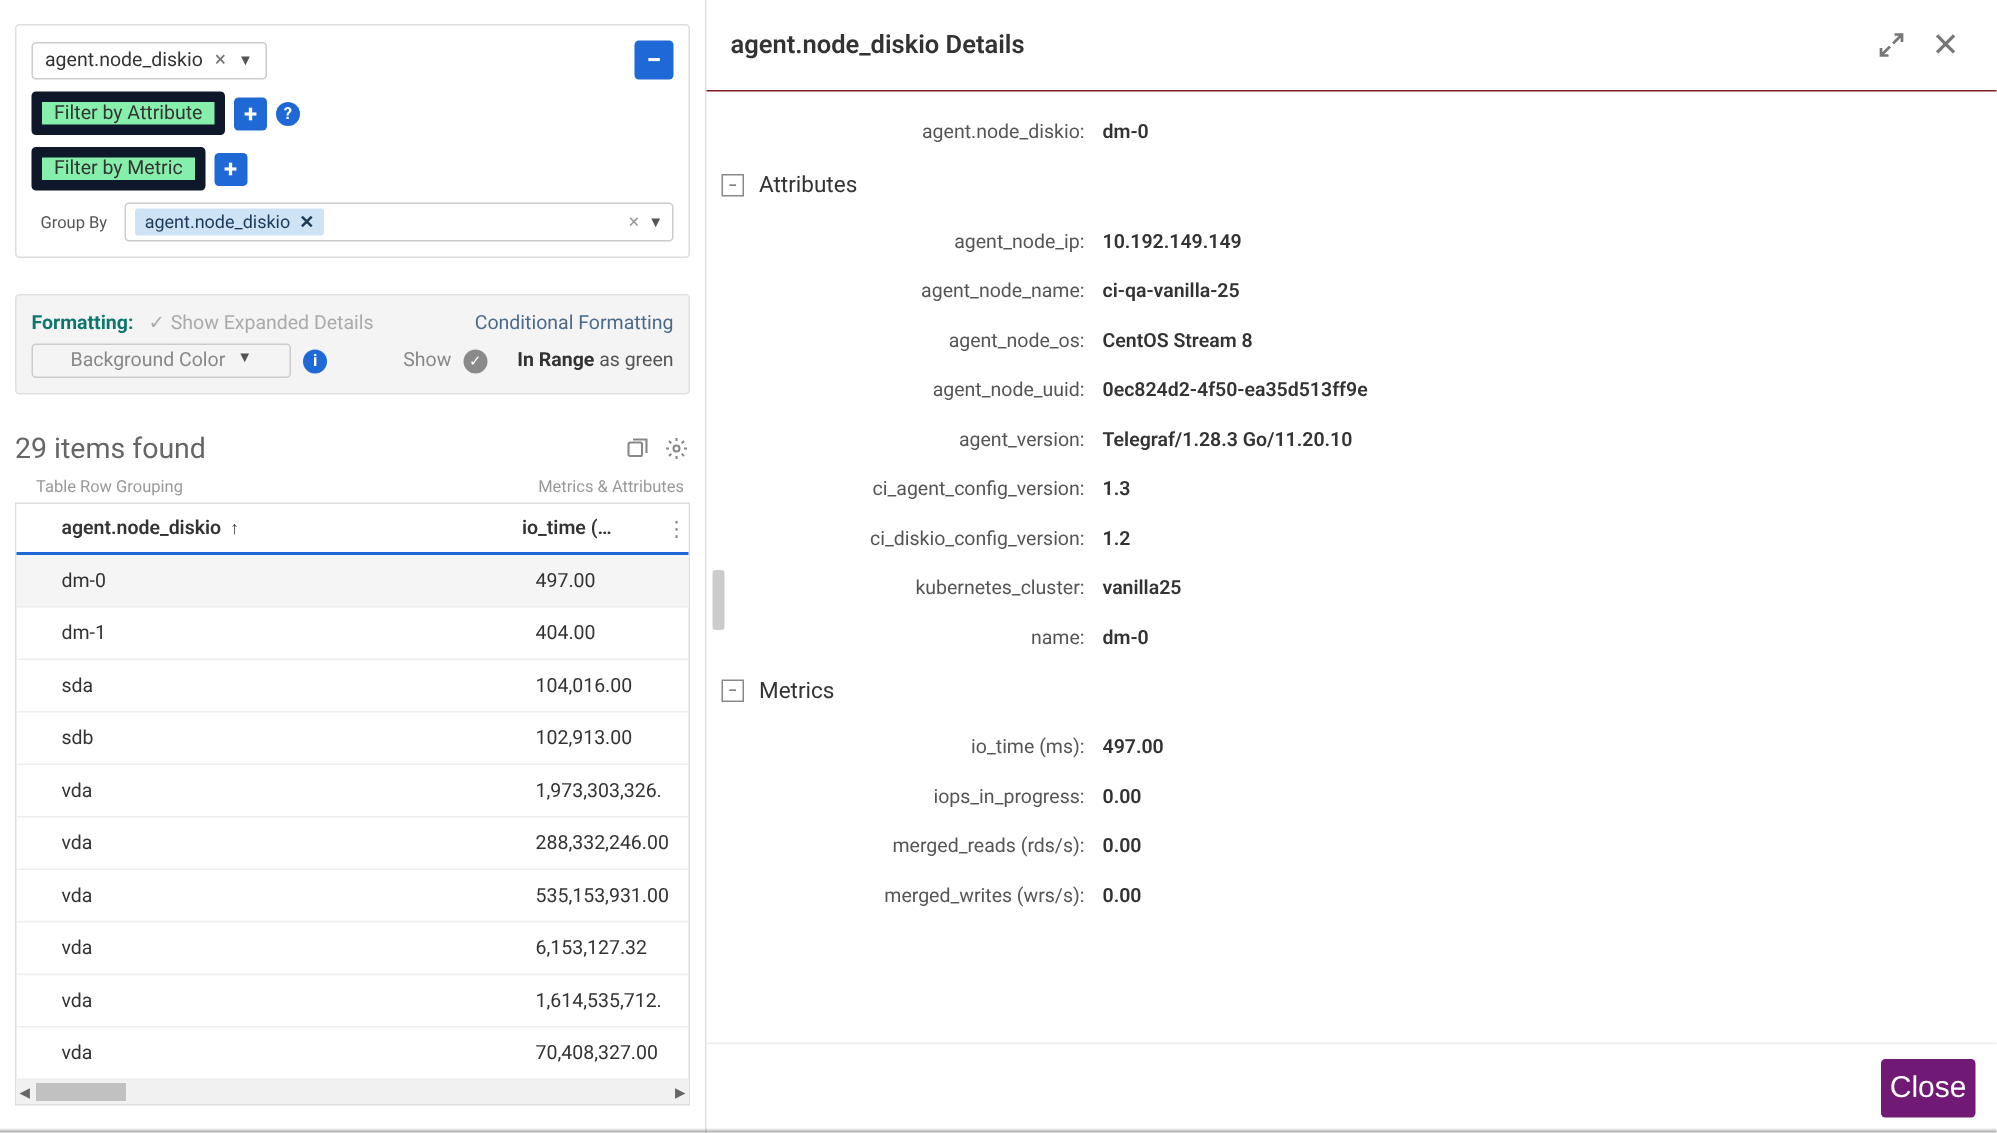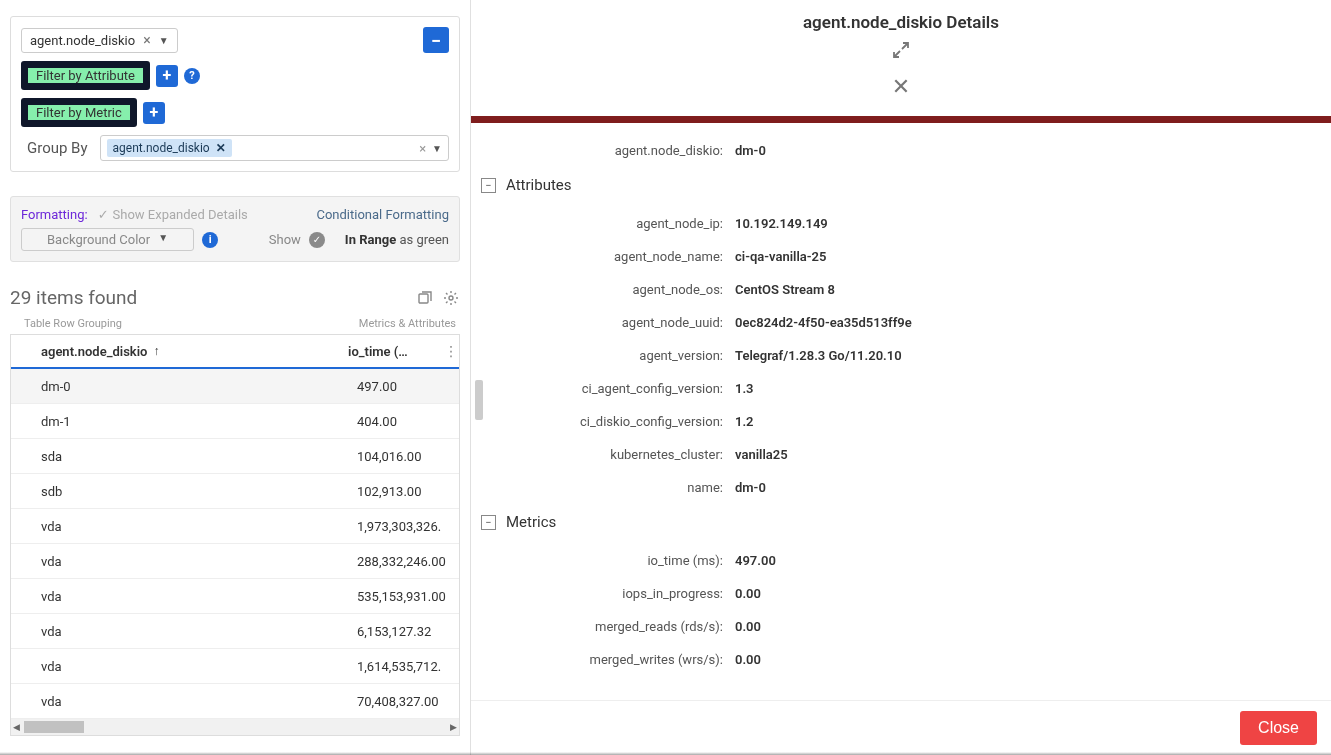--- a/index.html
+++ b/index.html
@@ -10,29 +10,29 @@
 .filter-row { display: flex; align-items: center; gap: 6px; margin-bottom: 8px; }
 .filter-row:last-child { margin-bottom: 0; }
 .pill { display: inline-flex; align-items: center; gap: 8px; border: 1px solid #ccc; border-radius: 3px; padding: 4px 8px; background: #fff; font-size: 13px; }
 .pill .x { color: #777; cursor: pointer; font-size: 14px; line-height: 1; }
 .pill .chev { color: #555; font-size: 10px; }
 .minus-btn { margin-left: auto; width: 26px; height: 26px; background: #1f69d6; color: #fff; display: flex; align-items: center; justify-content: center; border-radius: 3px; font-size: 18px; font-weight: bold; cursor: pointer; }
 .plus-btn { width: 22px; height: 22px; background: #1f69d6; color: #fff; display: flex; align-items: center; justify-content: center; border-radius: 3px; font-size: 16px; font-weight: bold; cursor: pointer; }
 .info-icon { width: 16px; height: 16px; border-radius: 50%; background: #1f69d6; color: #fff; font-size: 11px; font-weight: bold; display: inline-flex; align-items: center; justify-content: center; }
 .filter-label { border: 7px solid #0f172a; border-radius: 3px; padding: 0 8px; background: #86efac; font-size: 13px; }
 .group-by-row { display: flex; align-items: center; gap: 6px; }
-.group-label { font-size: 15px; color: #555; padding: 4px 6px; }
+.group-label { font-size: 11px; color: #555; padding: 4px 6px; }
 .group-input { display: flex; align-items: center; border: 1px solid #ccc; border-radius: 3px; padding: 3px 6px; gap: 6px; flex: 1; }
 .token { background: #cfe3f7; color: #1b3a57; padding: 2px 6px; border-radius: 2px; font-size: 12px; display: inline-flex; align-items: center; gap: 6px; }
 .token .x { font-weight: bold; cursor: pointer; }
 .clear-icon { color: #999; cursor: pointer; margin-left: auto; font-size: 13px; }
 .drop-icon { color: #555; font-size: 10px; cursor: pointer; }
 .formatting-bar { background: #f4f4f4; border: 1px solid #e0e0e0; border-radius: 3px; padding: 10px; margin-top: 24px; }
 .formatting-line1 { display: flex; align-items: center; gap: 10px; font-size: 13px; }
-.formatting-title { font-weight: 400; color: #6d28d9; }
+.formatting-title { font-weight: 700; color: #0f766e; }
 .muted-action { color: #aaa; display: inline-flex; align-items: center; gap: 4px; }
 .link-text { color: #4a6a8a; cursor: pointer; }
 .formatting-line2 { display: flex; align-items: center; gap: 8px; margin-top: 6px; font-size: 13px; }
 .bg-select { border: 1px solid #ccc; padding: 3px 25px; border-radius: 3px; color: #888; display: inline-flex; align-items: flex-start; gap: 8px; }
 .check-circle { width: 16px; height: 16px; border-radius: 50%; background: #8a8a8a; color: #fff; font-size: 10px; display: inline-flex; align-items: center; justify-content: center; }
 .green-phrase { color: #555; }
 .green-phrase b { font-weight: 700; color: #333; margin-left: 12px; }
 .results-header { display: flex; align-items: center; margin-top: 24px; color: #666; font-size: 19px; }
 .results-count { flex: 1; }
 .action-icon { width: 18px; height: 18px; margin-left: 8px; color: #888; cursor: pointer; display: inline-flex; align-items: center; justify-content: center; }
@@ -52,35 +52,35 @@
 .tr { display: flex; align-items: center; height: 35px; border-bottom: 1px solid #eee; }
 .tr.selected { background: #f5f5f5; }
 .td1 { flex: 1; padding-left: 30px; color: #333; }
 .td2 { width: 102px; color: #333; }
 .hscroll { height: 16px; background: #f1f1f1; display: flex; align-items: center; padding: 0 2px; gap: 4px; }
 .hscroll-arrow { font-size: 9px; color: #666; cursor: pointer; }
 .hscroll-track { flex: 1; height: 12px; background: #f1f1f1; position: relative; }
 .hscroll-thumb { position: absolute; left: 0; width: 60px; height: 12px; background: #c1c1c1; }
 
 .details-panel { flex: 1; display: flex; flex-direction: column; background: #fff; border-left: 1px solid #e0e0e0; }
-.details-header { display: flex; align-items: center; padding: 12px 16px; border-bottom: 7px solid #7f1d1d; flex-direction: column; }
+.details-header { display: flex; align-items: center; padding: 12px 16px; border-bottom: 1px solid #7f1d1d; }
 .details-title { font-size: 17px; font-weight: 600; color: #333; flex: 1; }
 .header-icon { width: 36px; height: 36px; display: flex; align-items: center; justify-content: center; color: #777; cursor: pointer; font-size: 18px; }
 .details-body { flex: 1; overflow-y: scroll; padding: 20px 20px 20px 10px; }
 .details-body::-webkit-scrollbar { width: 14px; }
 .details-body::-webkit-scrollbar-track { background: #f1f1f1; }
 .details-body::-webkit-scrollbar-thumb { background: #c1c1c1; }
 .kv-row { display: flex; margin-bottom: 18px; }
 .kv-key { width: 254px; text-align: right; color: #555; padding-right: 12px; }
 .kv-val { flex: 1; font-weight: 600; color: #333; }
 .section-head { display: flex; align-items: center; gap: 10px; margin: 4px 0 22px 0; }
 .toggle-box { width: 15px; height: 15px; border: 1px solid #888; display: flex; align-items: center; justify-content: center; font-size: 11px; color: #555; cursor: pointer; line-height: 1; }
 .section-title { font-size: 15px; color: #333; }
 .details-footer { padding: 10px 14px; border-top: 1px solid #eee; display: flex; justify-content: flex-end; }
-.close-btn { background: #ef4444; color: #fff; border: none; padding: 8px 18px; border-radius: 3px; font-size: 16px; cursor: pointer; }
+.close-btn { background: #701a75; color: #fff; border: none; padding: 8px 6px; border-radius: 3px; font-size: 20px; cursor: pointer; }
 .resize-handle { position: absolute; left: 475px; top: 380px; width: 8px; height: 40px; background: #ccc; border-radius: 2px; cursor: col-resize; }
 .bottom-shadow { position: absolute; left: 0; right: 0; bottom: 0; height: 3px; background: linear-gradient(to top, rgba(0,0,0,0.35), transparent); }
 </style>
 </head>
 <body>
 
 <div class="app">
   <div class="left-panel">
     <div class="filter-box">
       <div class="filter-row">

